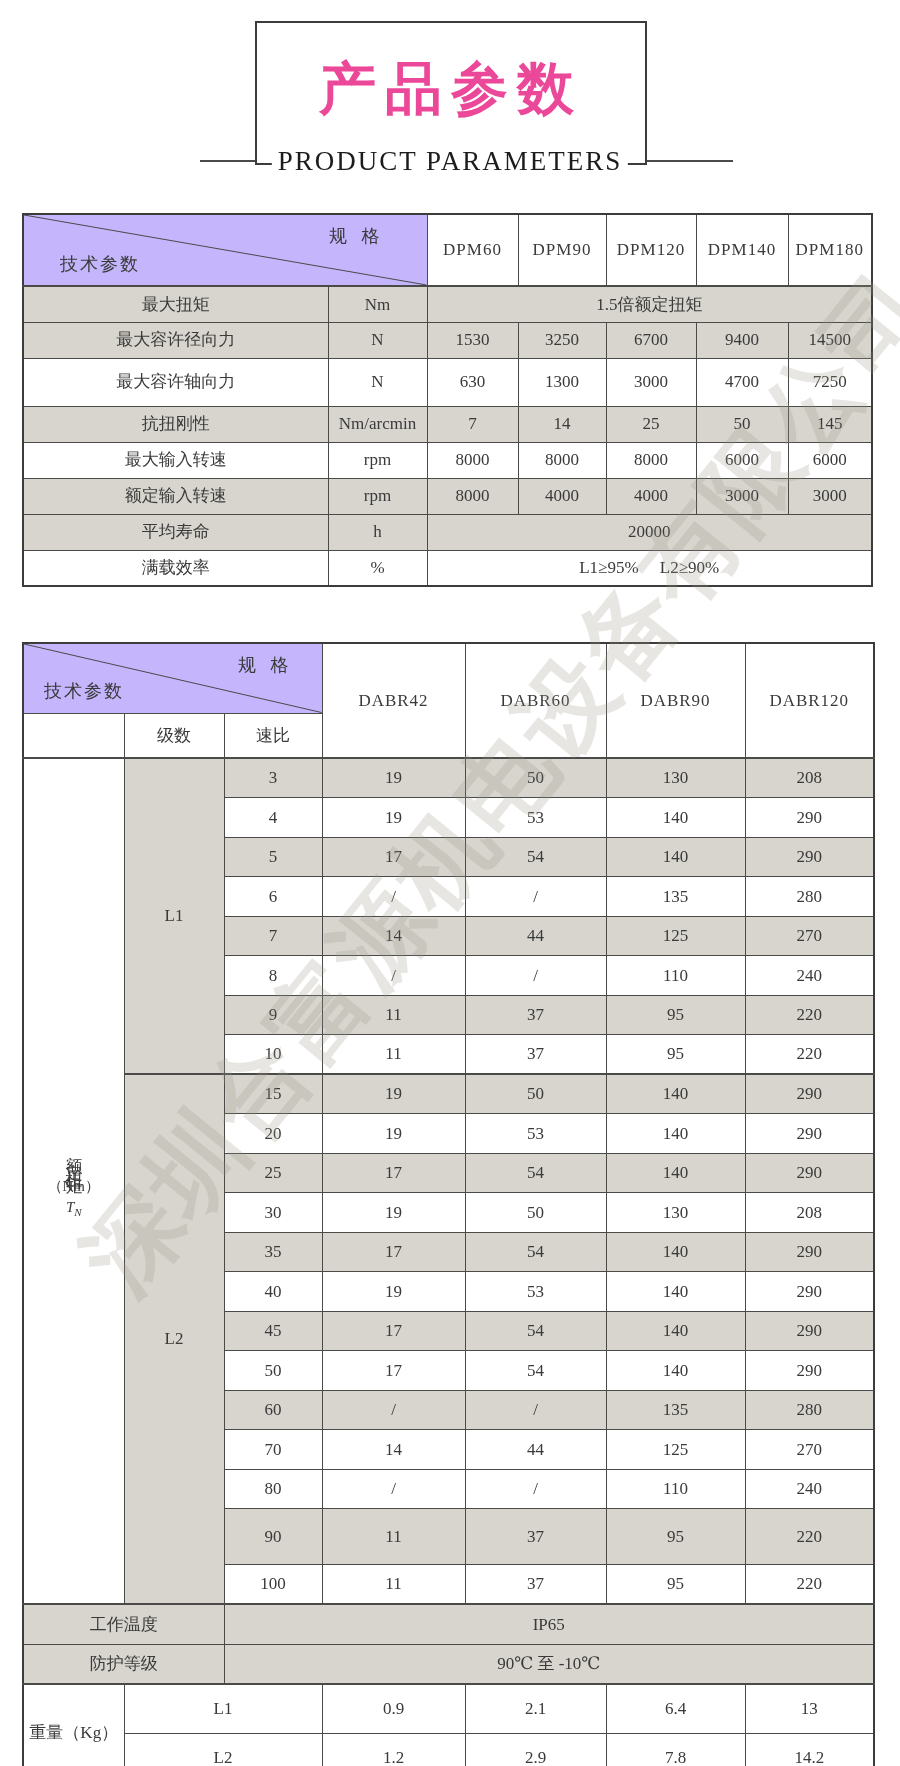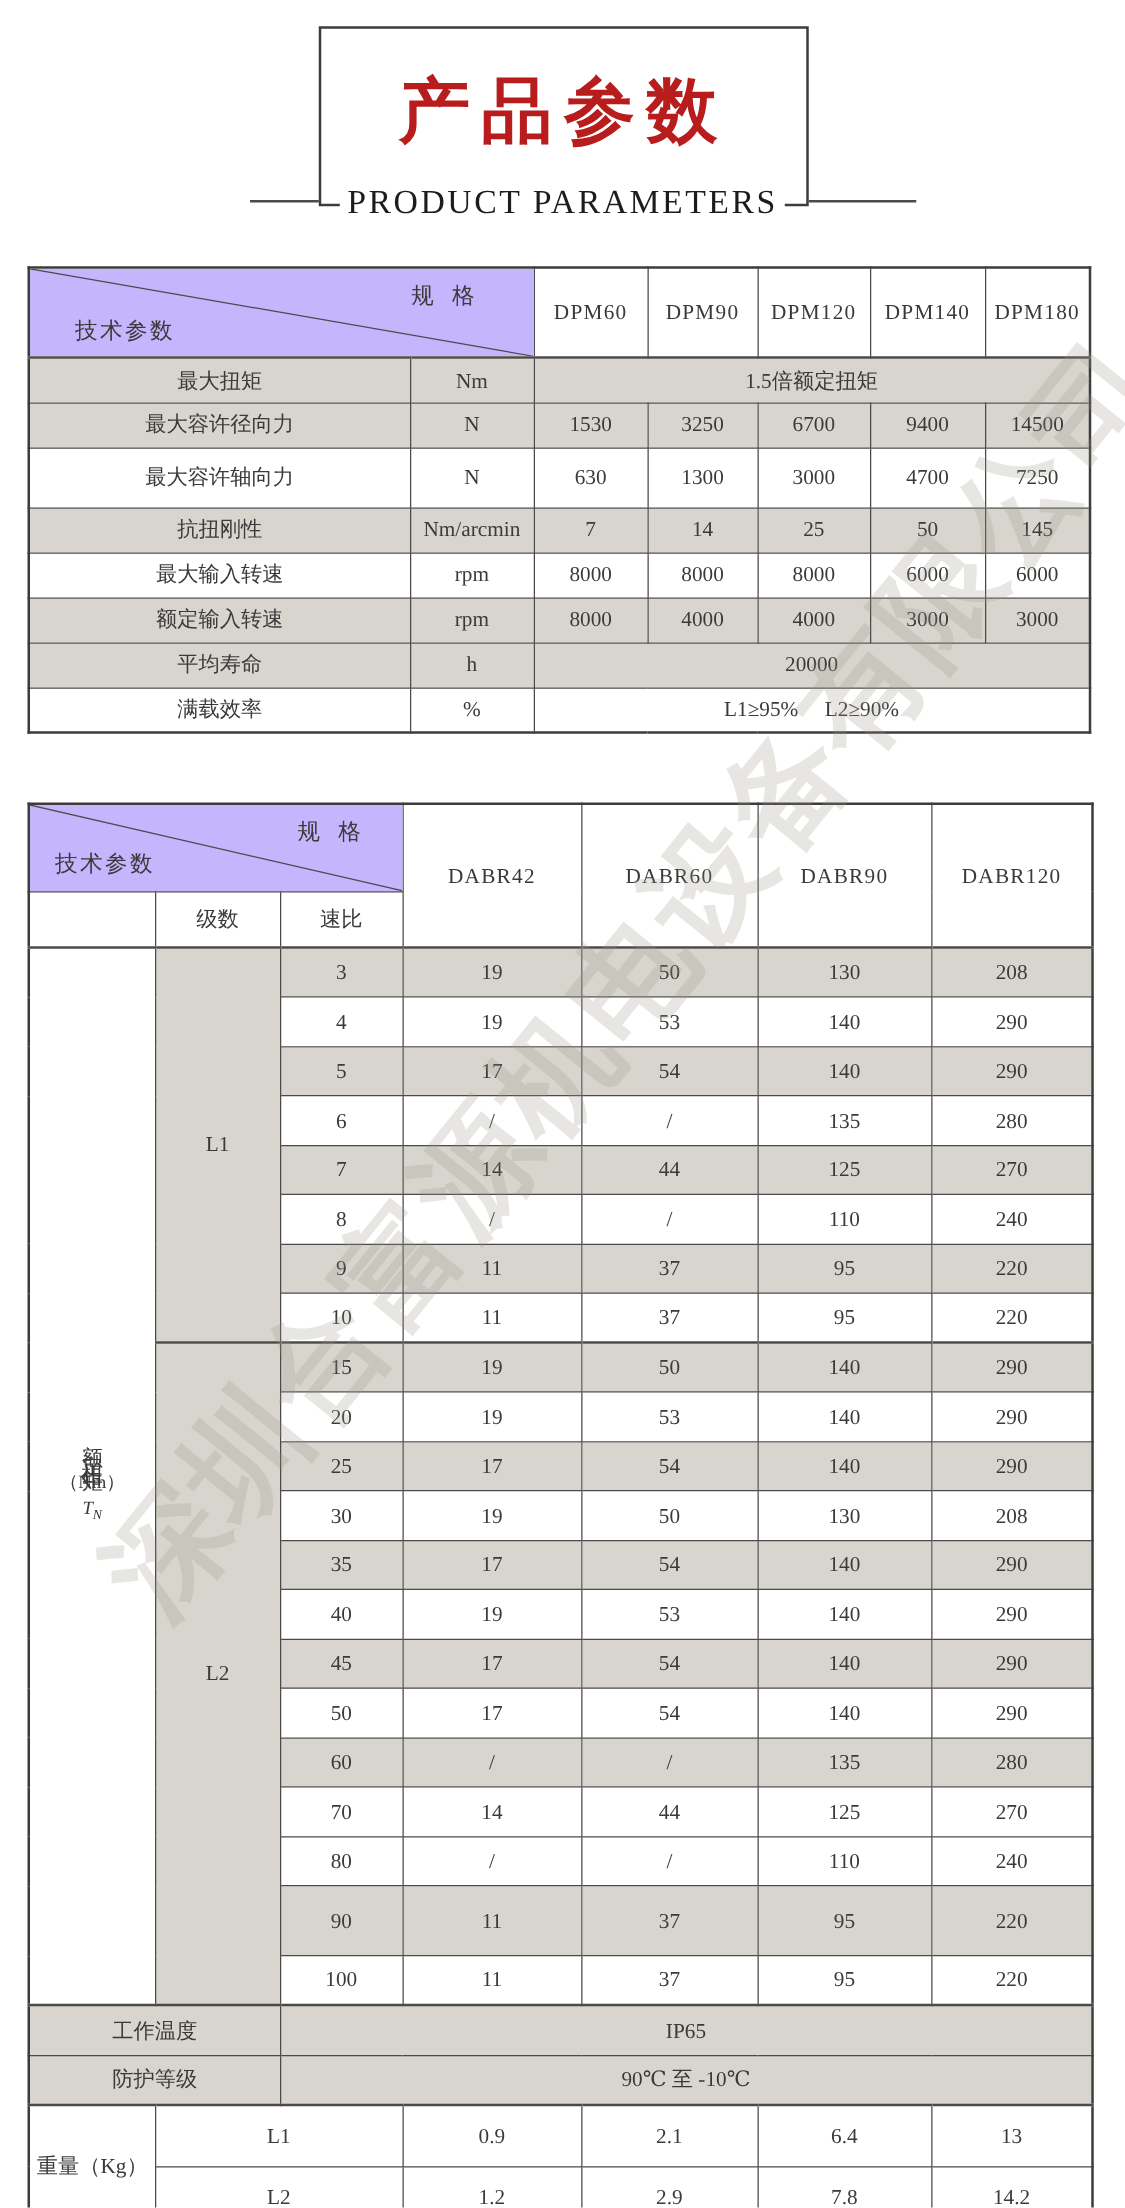--- a/index.html
+++ b/index.html
@@ -3,21 +3,21 @@
 <meta charset="utf-8">
 <style>
   html,body{margin:0;padding:0;}
   body{
     width:900px;height:1766px;position:relative;background:#ffffff;
     font-family:"Liberation Serif","DejaVu Serif",serif;color:#3a3a3a;overflow:hidden;
   }
   
   .title-line{position:absolute;left:200px;top:160px;width:533px;border-top:2px solid #4a4a48;z-index:1;}
   .title-box{position:absolute;left:255px;top:21px;width:388px;height:140px;border:2px solid #3c3c3c;background:#fff;z-index:2;}
-  .title-zh{margin-top:28px;text-align:center;font-size:57px;font-weight:bold;letter-spacing:9px;color:#b91c1c;}
+  .title-zh{margin-top:28px;text-align:center;font-size:57px;font-weight:bold;letter-spacing:9px;color:#ec4899;}
   .title-en{position:absolute;left:50%;top:146px;transform:translateX(-50%);background:#fff;
     padding:0 6px;font-size:27px;letter-spacing:2px;white-space:nowrap;color:#1c1c1c;z-index:3;}
   
   table.ptable{position:absolute;left:22px;width:851px;border-collapse:collapse;table-layout:fixed;
     border:2px solid #3c3c3c;}
   #table1{top:213px;}
   #table2{top:642px;}
   .ptable td{border:1px solid #4a4a48;text-align:center;vertical-align:middle;
     font-size:17px;padding:0;overflow:hidden;line-height:1.25;}
   .g{background:#d7d5ce;}

